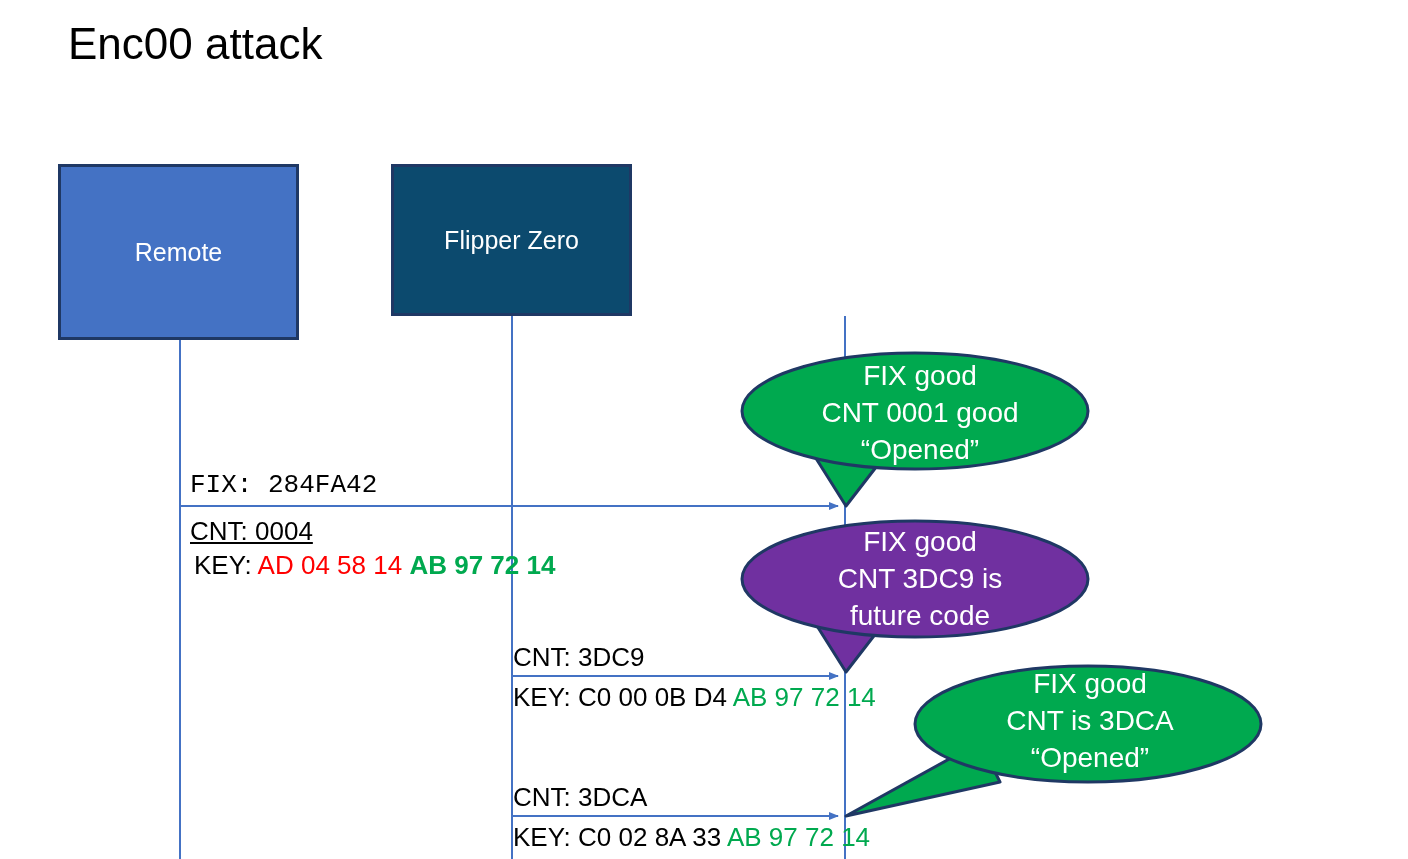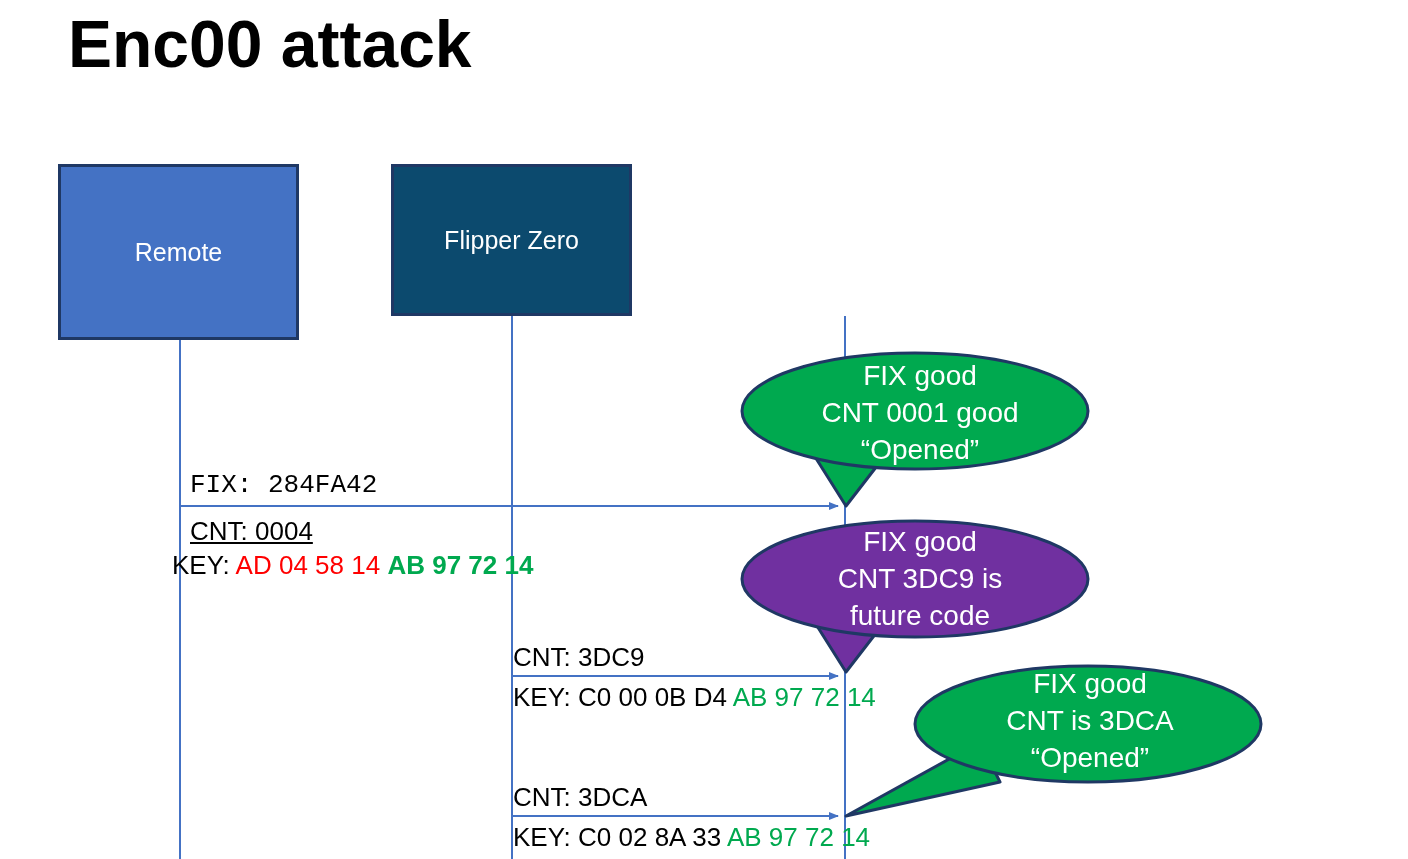--- a/index.html
+++ b/index.html
@@ -22,23 +22,23 @@
     width: 1408px;
     height: 859px;
     background: #ffffff;
   }
 
   
   .title {
     position: absolute;
     left: 68px;
     top: 4px;
-    font-size: 66px;
+    font-size: 44px;
     line-height: 80px;
-    font-weight: 700;
+    font-weight: 400;
     color: #000000;
     letter-spacing: 0px;
     white-space: nowrap;
   }
 
   
   #vector {
     position: absolute;
     left: 0; top: 0;
     width: 1408px;
@@ -74,21 +74,21 @@
     line-height: 34px;
     white-space: nowrap;
     color: #000000;
   }
   .red   { color: #FF0000; }
   .green { color: #00A94F; font-weight: bold; }
   .greenlite { color: #00A94F; }
 
   #msg-fix  { left: 190px; top: 468px; font-family: Liberation Mono, monospace; }
   #msg-cnt1 { left: 190px; top: 514px; text-decoration: underline; }
-  #msg-key1 { left: 172px; top: 548px; }
+  #msg-key1 { left: 194px; top: 548px; }
   #msg-cnt2 { left: 513px; top: 640px; }
   #msg-key2 { left: 513px; top: 680px; }
   #msg-cnt3 { left: 513px; top: 780px; }
   #msg-key3 { left: 513px; top: 820px; }
 
   
   .bubble-text {
     position: absolute;
     color: #ffffff;
     font-size: 28px;

